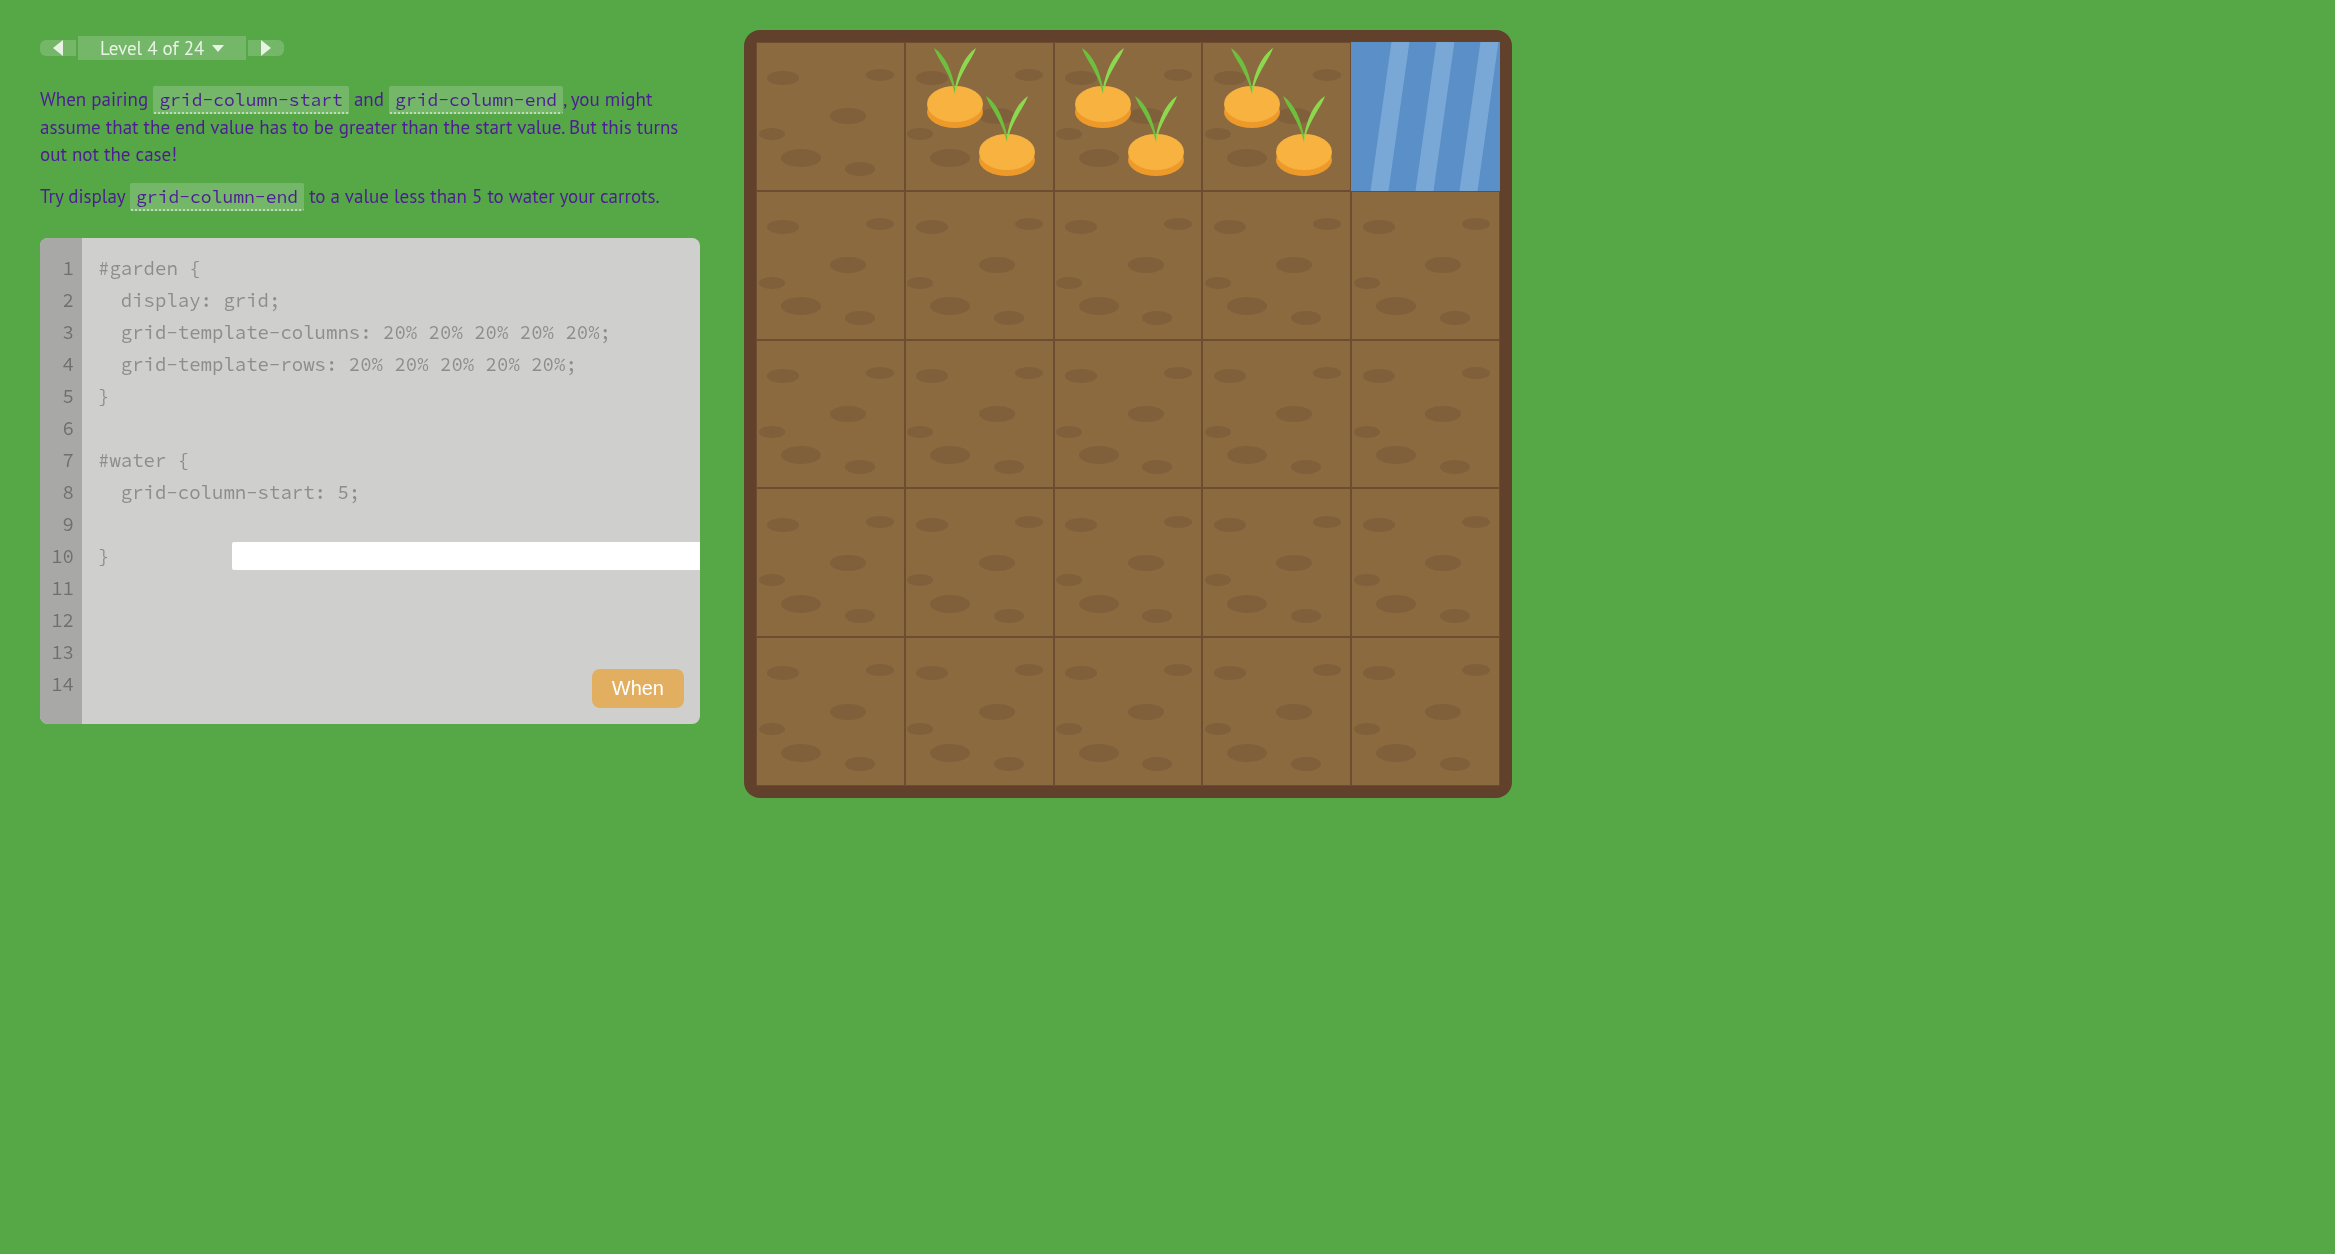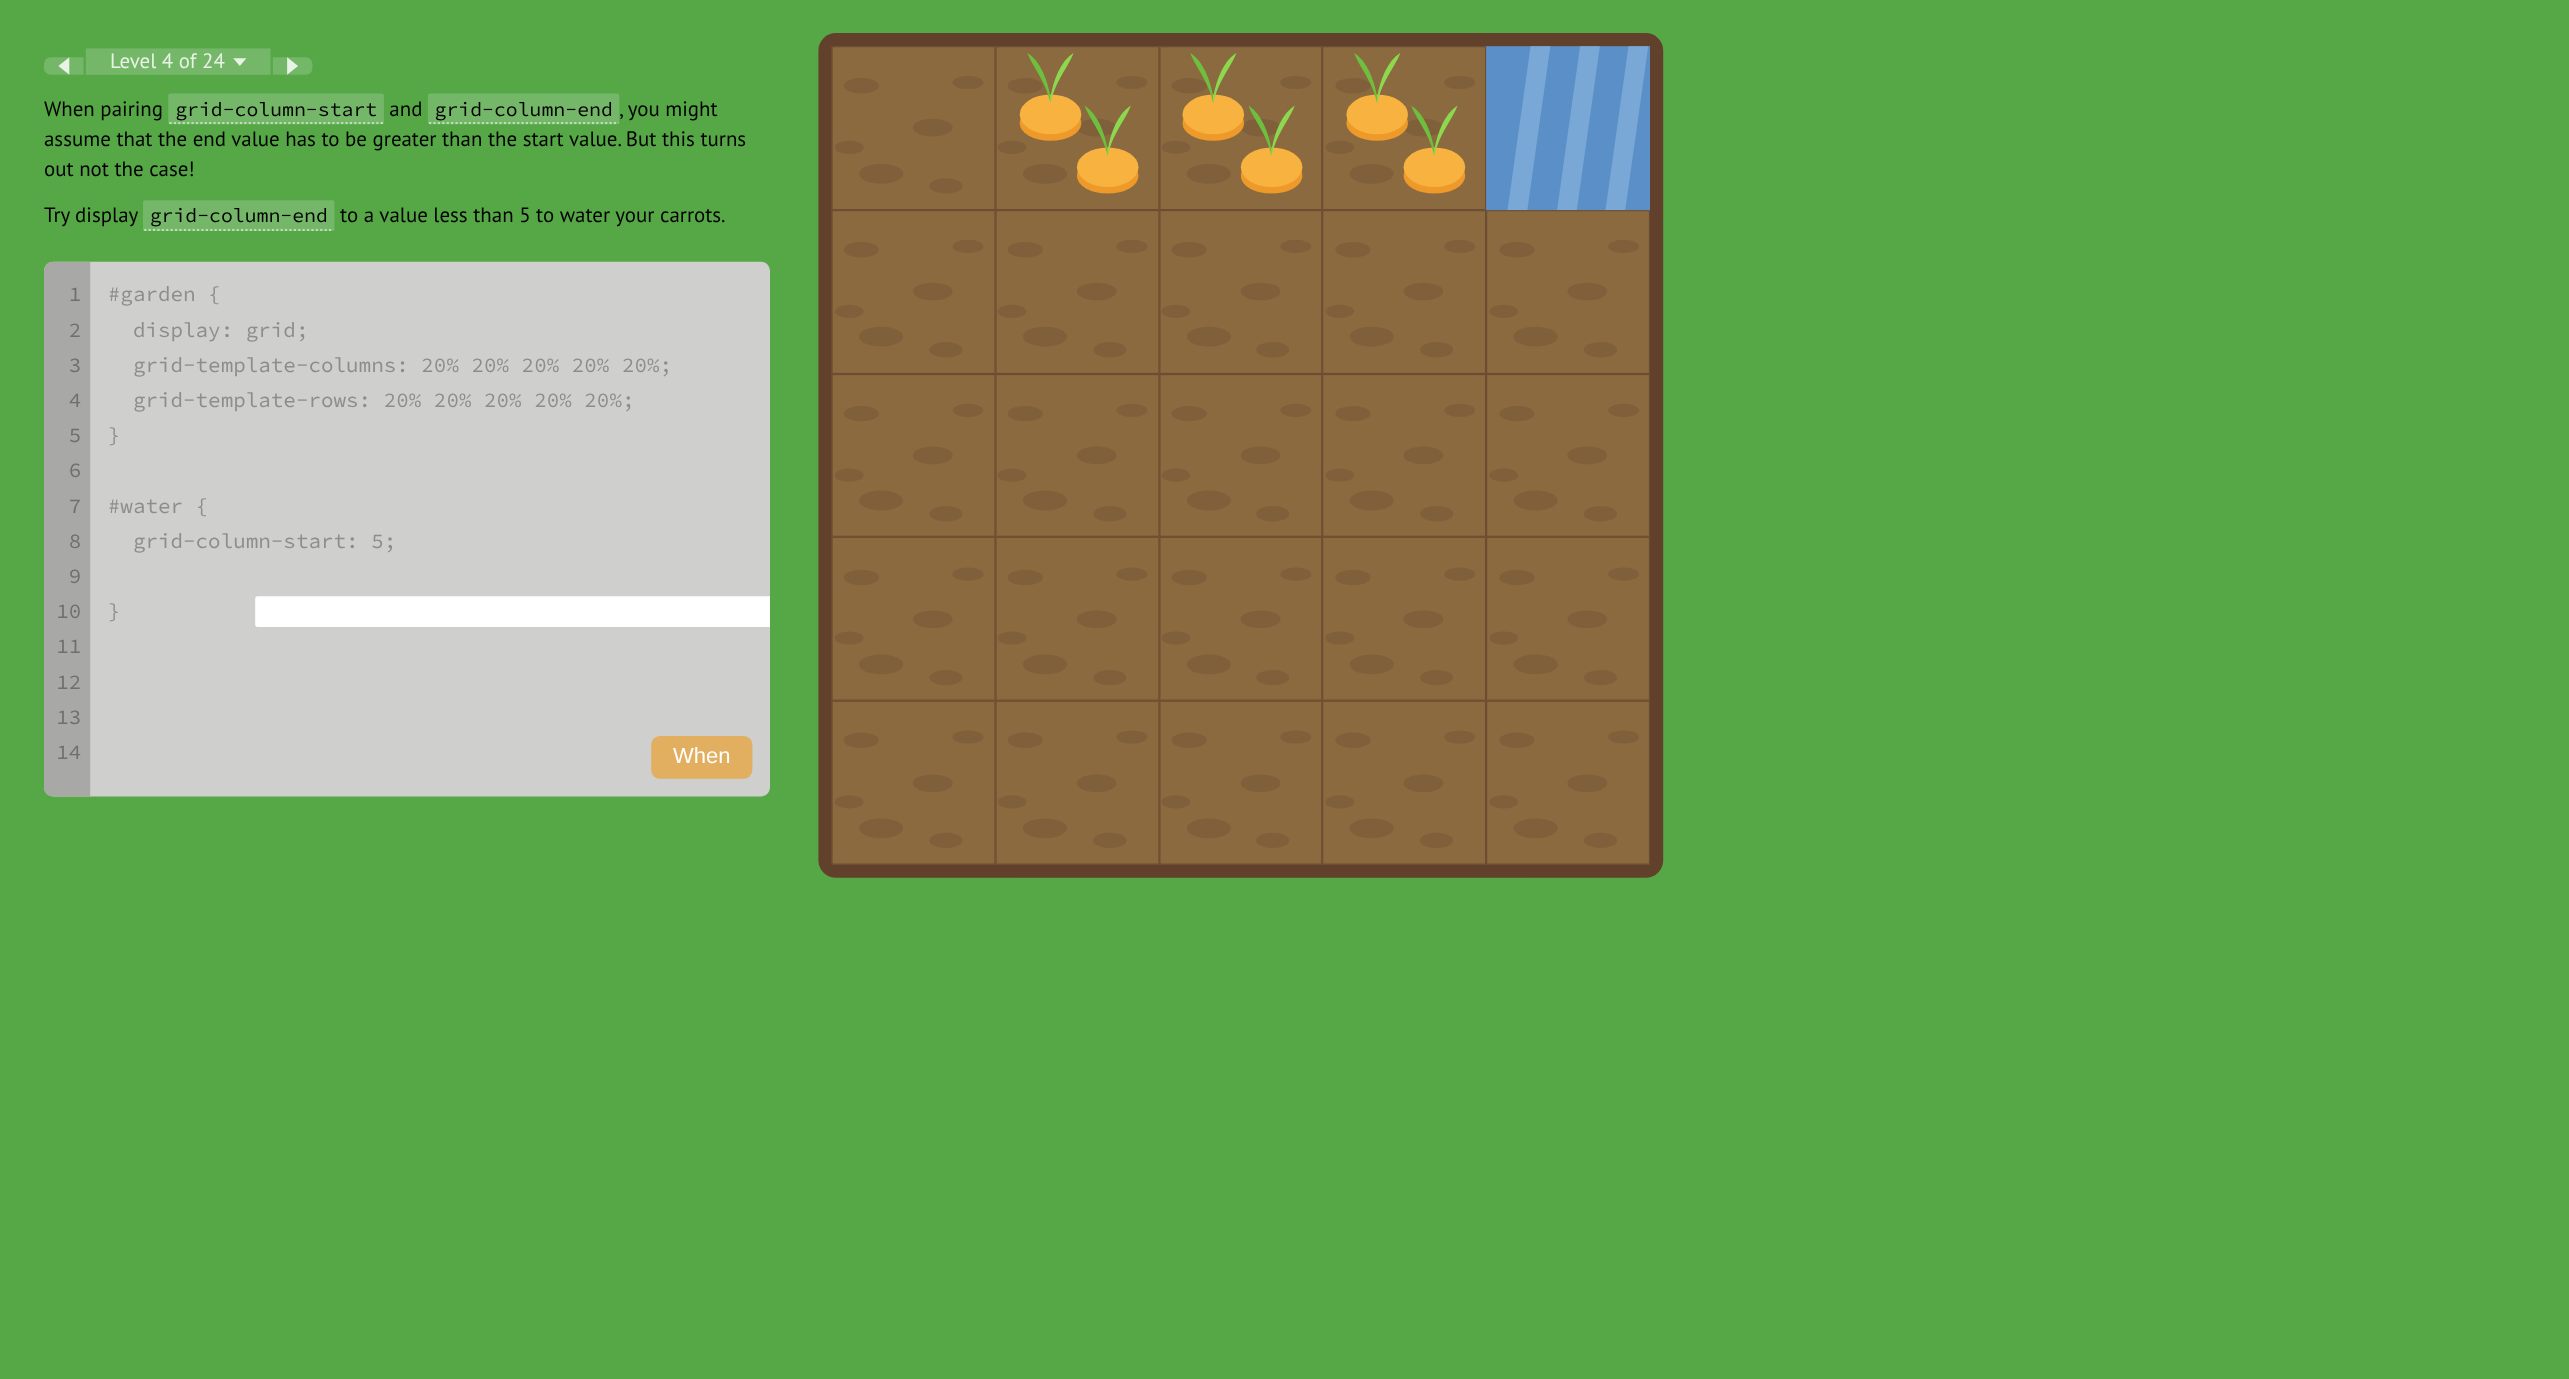--- a/index.html
+++ b/index.html
@@ -24,21 +24,21 @@
   }
   .title {
     font-family: "Fredoka One", "Arial Rounded MT Bold", Arial, sans-serif;
     font-size: 44px;
     font-weight: 700;
     letter-spacing: 2px;
     color: #dceed9;
   }
   .level-nav {
     display: flex;
-    align-items: flex-end;
+    align-items: center;
     height: 40px;
   }
   .nav-btn {
     width: 36px;
     background: rgba(255,255,255,0.18);
     display: flex;
     align-items: center;
     justify-content: center;
     cursor: pointer;
     color: #e8f3e5;
@@ -61,21 +61,21 @@
     width: 0; height: 0;
     border-style: solid;
   }
   .tri-left { border-width: 8px 10px 8px 0; border-color: transparent #e8f3e5 transparent transparent; }
   .tri-right { border-width: 8px 0 8px 10px; border-color: transparent transparent transparent #e8f3e5; }
   .tri-down { border-width: 7px 6px 0 6px; border-color: #e8f3e5 transparent transparent transparent; }
 
   .instructions p {
     font-size: 19px;
     line-height: 1.45;
-    color: #000000;
+    color: #4c1d95;
     margin-bottom: 14px;
   }
   code.chip {
     font-family: "Source Code Pro", Menlo, Consolas, monospace;
     background: rgba(255,255,255,0.18);
     padding: 2px 6px 1px 6px;
     border-radius: 2px;
     border-bottom: 2px dotted rgba(255,255,255,0.55);
     font-size: 18px;
   }

